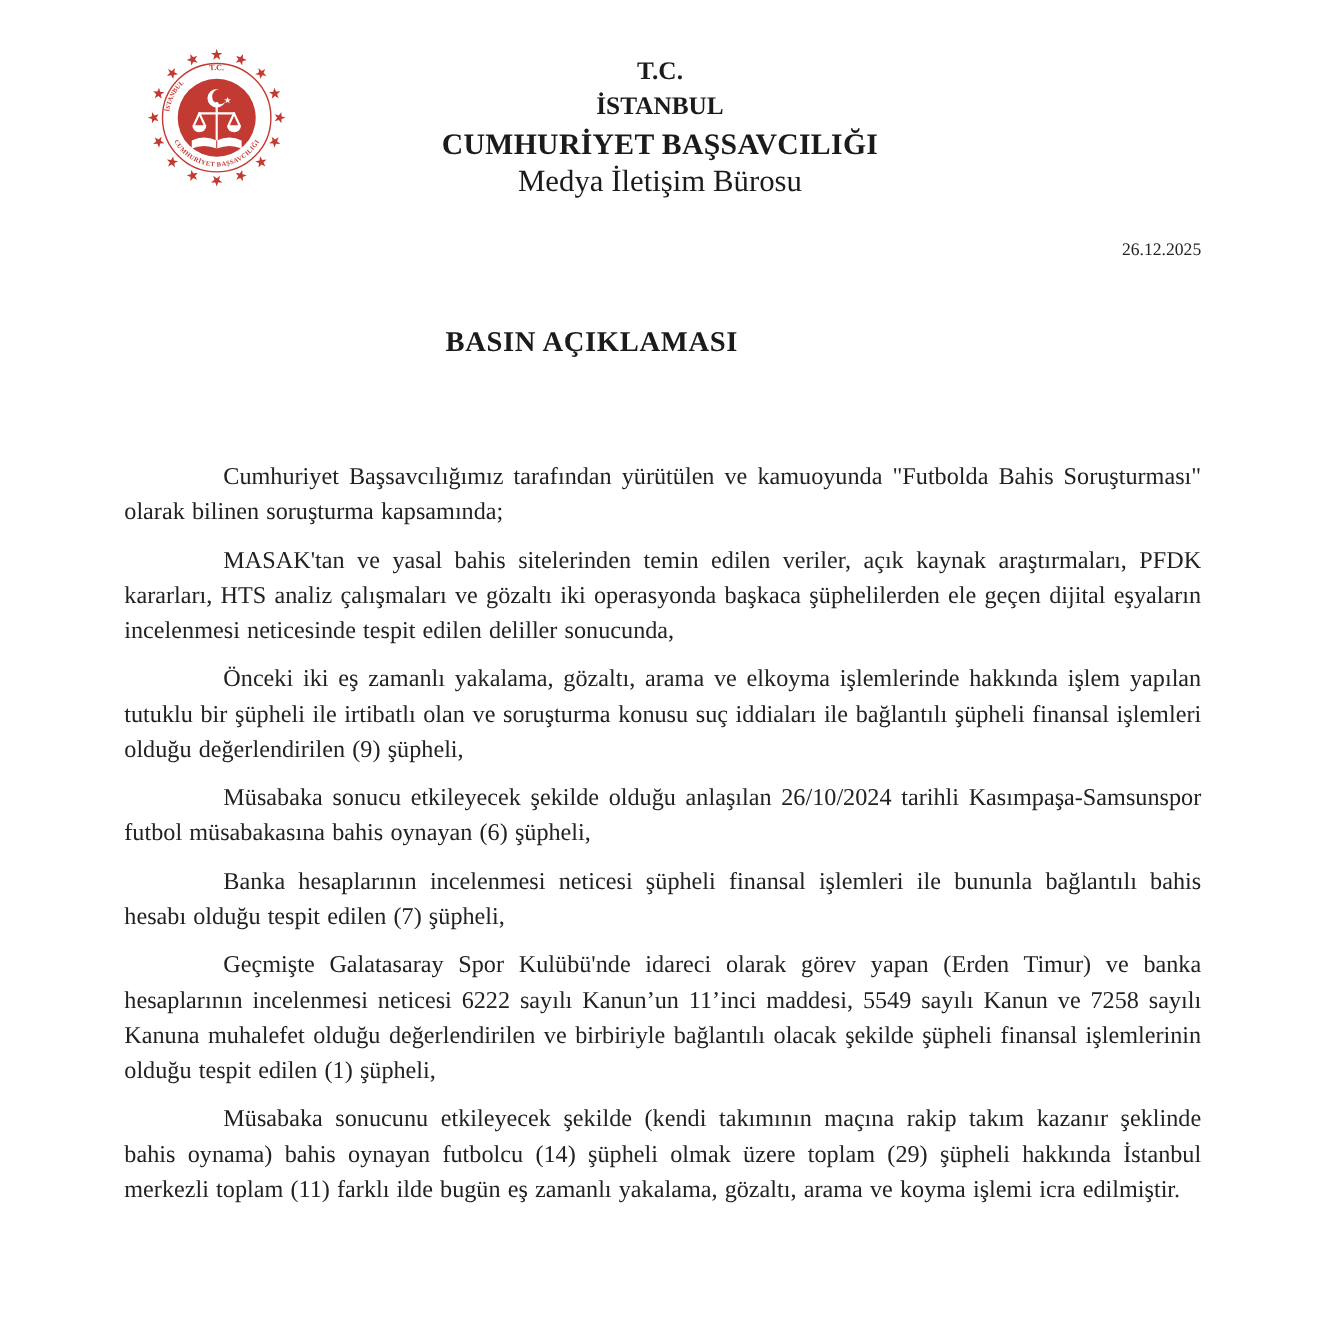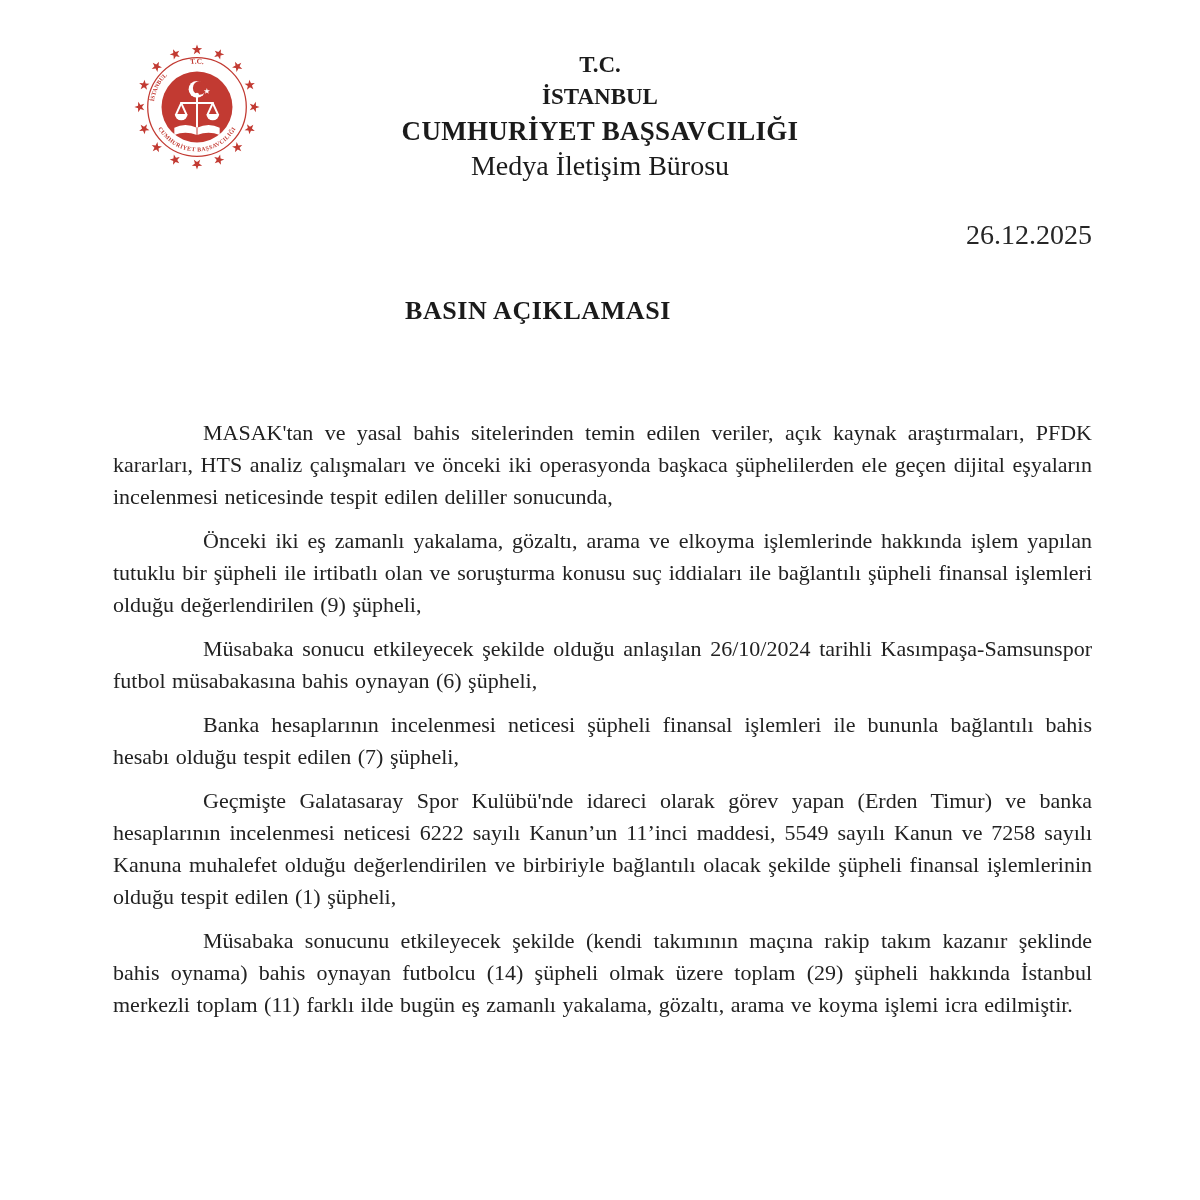--- a/index.html
+++ b/index.html
@@ -33,21 +33,21 @@
   }
   .lh-republic { font-size: 23px; font-weight: 700; line-height: 30px; }
   .lh-city     { font-size: 23px; font-weight: 700; line-height: 33px; }
   .lh-office   { font-size: 27px; font-weight: 700; line-height: 37px; letter-spacing: 0.3px; }
   .lh-bureau   { font-size: 28px; font-weight: 400; line-height: 31px; }
 
   
   .doc-date {
     position: absolute;
     top: 219px; right: 108px;
-    font-size: 28px;
+    font-size: 16px;
     color: #262626;
   }
 
   
   .doc-title {
     position: absolute;
     left: 0; top: 296px; width: 1076px;
     text-align: center;
     font-size: 26px; font-weight: 700;
     letter-spacing: 0.6px;
@@ -143,21 +143,22 @@
     <div class="lh-city">İSTANBUL</div>
     <div class="lh-office">CUMHURİYET BAŞSAVCILIĞI</div>
     <div class="lh-bureau">Medya İletişim Bürosu</div>
   </div>
 
   <div class="doc-date">26.12.2025</div>
 
   <div class="doc-title">BASIN AÇIKLAMASI</div>
 
   <div class="content">
-    <p>MASAK'tan ve yasal bahis sitelerinden temin edilen veriler, açık kaynak araştırmaları, PFDK kararları, HTS analiz çalışmaları ve önceki iki operasyonda başkaca şüphelilerden ele geçen dijital eşyaların incelenmesi neticesinde tespit edilen deliller sonucunda,</p>
+    <p>Cumhuriyet Başsavcılığımız tarafından yürütülen ve kamuoyunda "Futbolda Bahis Soruşturması" olarak bilinen soruşturma kapsamında;</p>
+    <p>MASAK'tan ve yasal bahis sitelerinden temin edilen veriler, açık kaynak araştırmaları, PFDK kararları, HTS analiz çalışmaları ve gözaltı iki operasyonda başkaca şüphelilerden ele geçen dijital eşyaların incelenmesi neticesinde tespit edilen deliller sonucunda,</p>
     <p>Önceki iki eş zamanlı yakalama, gözaltı, arama ve elkoyma işlemlerinde hakkında işlem yapılan tutuklu bir şüpheli ile irtibatlı olan ve soruşturma konusu suç iddiaları ile bağlantılı şüpheli finansal işlemleri olduğu değerlendirilen (9) şüpheli,</p>
     <p>Müsabaka sonucu etkileyecek şekilde olduğu anlaşılan 26/10/2024 tarihli Kasımpaşa-Samsunspor futbol müsabakasına bahis oynayan (6) şüpheli,</p>
     <p>Banka hesaplarının incelenmesi neticesi şüpheli finansal işlemleri ile bununla bağlantılı bahis hesabı olduğu tespit edilen (7) şüpheli,</p>
     <p>Geçmişte Galatasaray Spor Kulübü'nde idareci olarak görev yapan (Erden Timur) ve banka hesaplarının incelenmesi neticesi 6222 sayılı Kanun’un 11’inci maddesi, 5549 sayılı Kanun ve 7258 sayılı Kanuna muhalefet olduğu değerlendirilen ve birbiriyle bağlantılı olacak şekilde şüpheli finansal işlemlerinin olduğu tespit edilen (1) şüpheli,</p>
     <p>Müsabaka sonucunu etkileyecek şekilde (kendi takımının maçına rakip takım kazanır şeklinde bahis oynama) bahis oynayan futbolcu (14) şüpheli olmak üzere toplam (29) şüpheli hakkında İstanbul merkezli toplam (11) farklı ilde bugün eş zamanlı yakalama, gözaltı, arama ve koyma işlemi icra edilmiştir.</p>
   </div>
 
 </div>
 
 </body></html>

